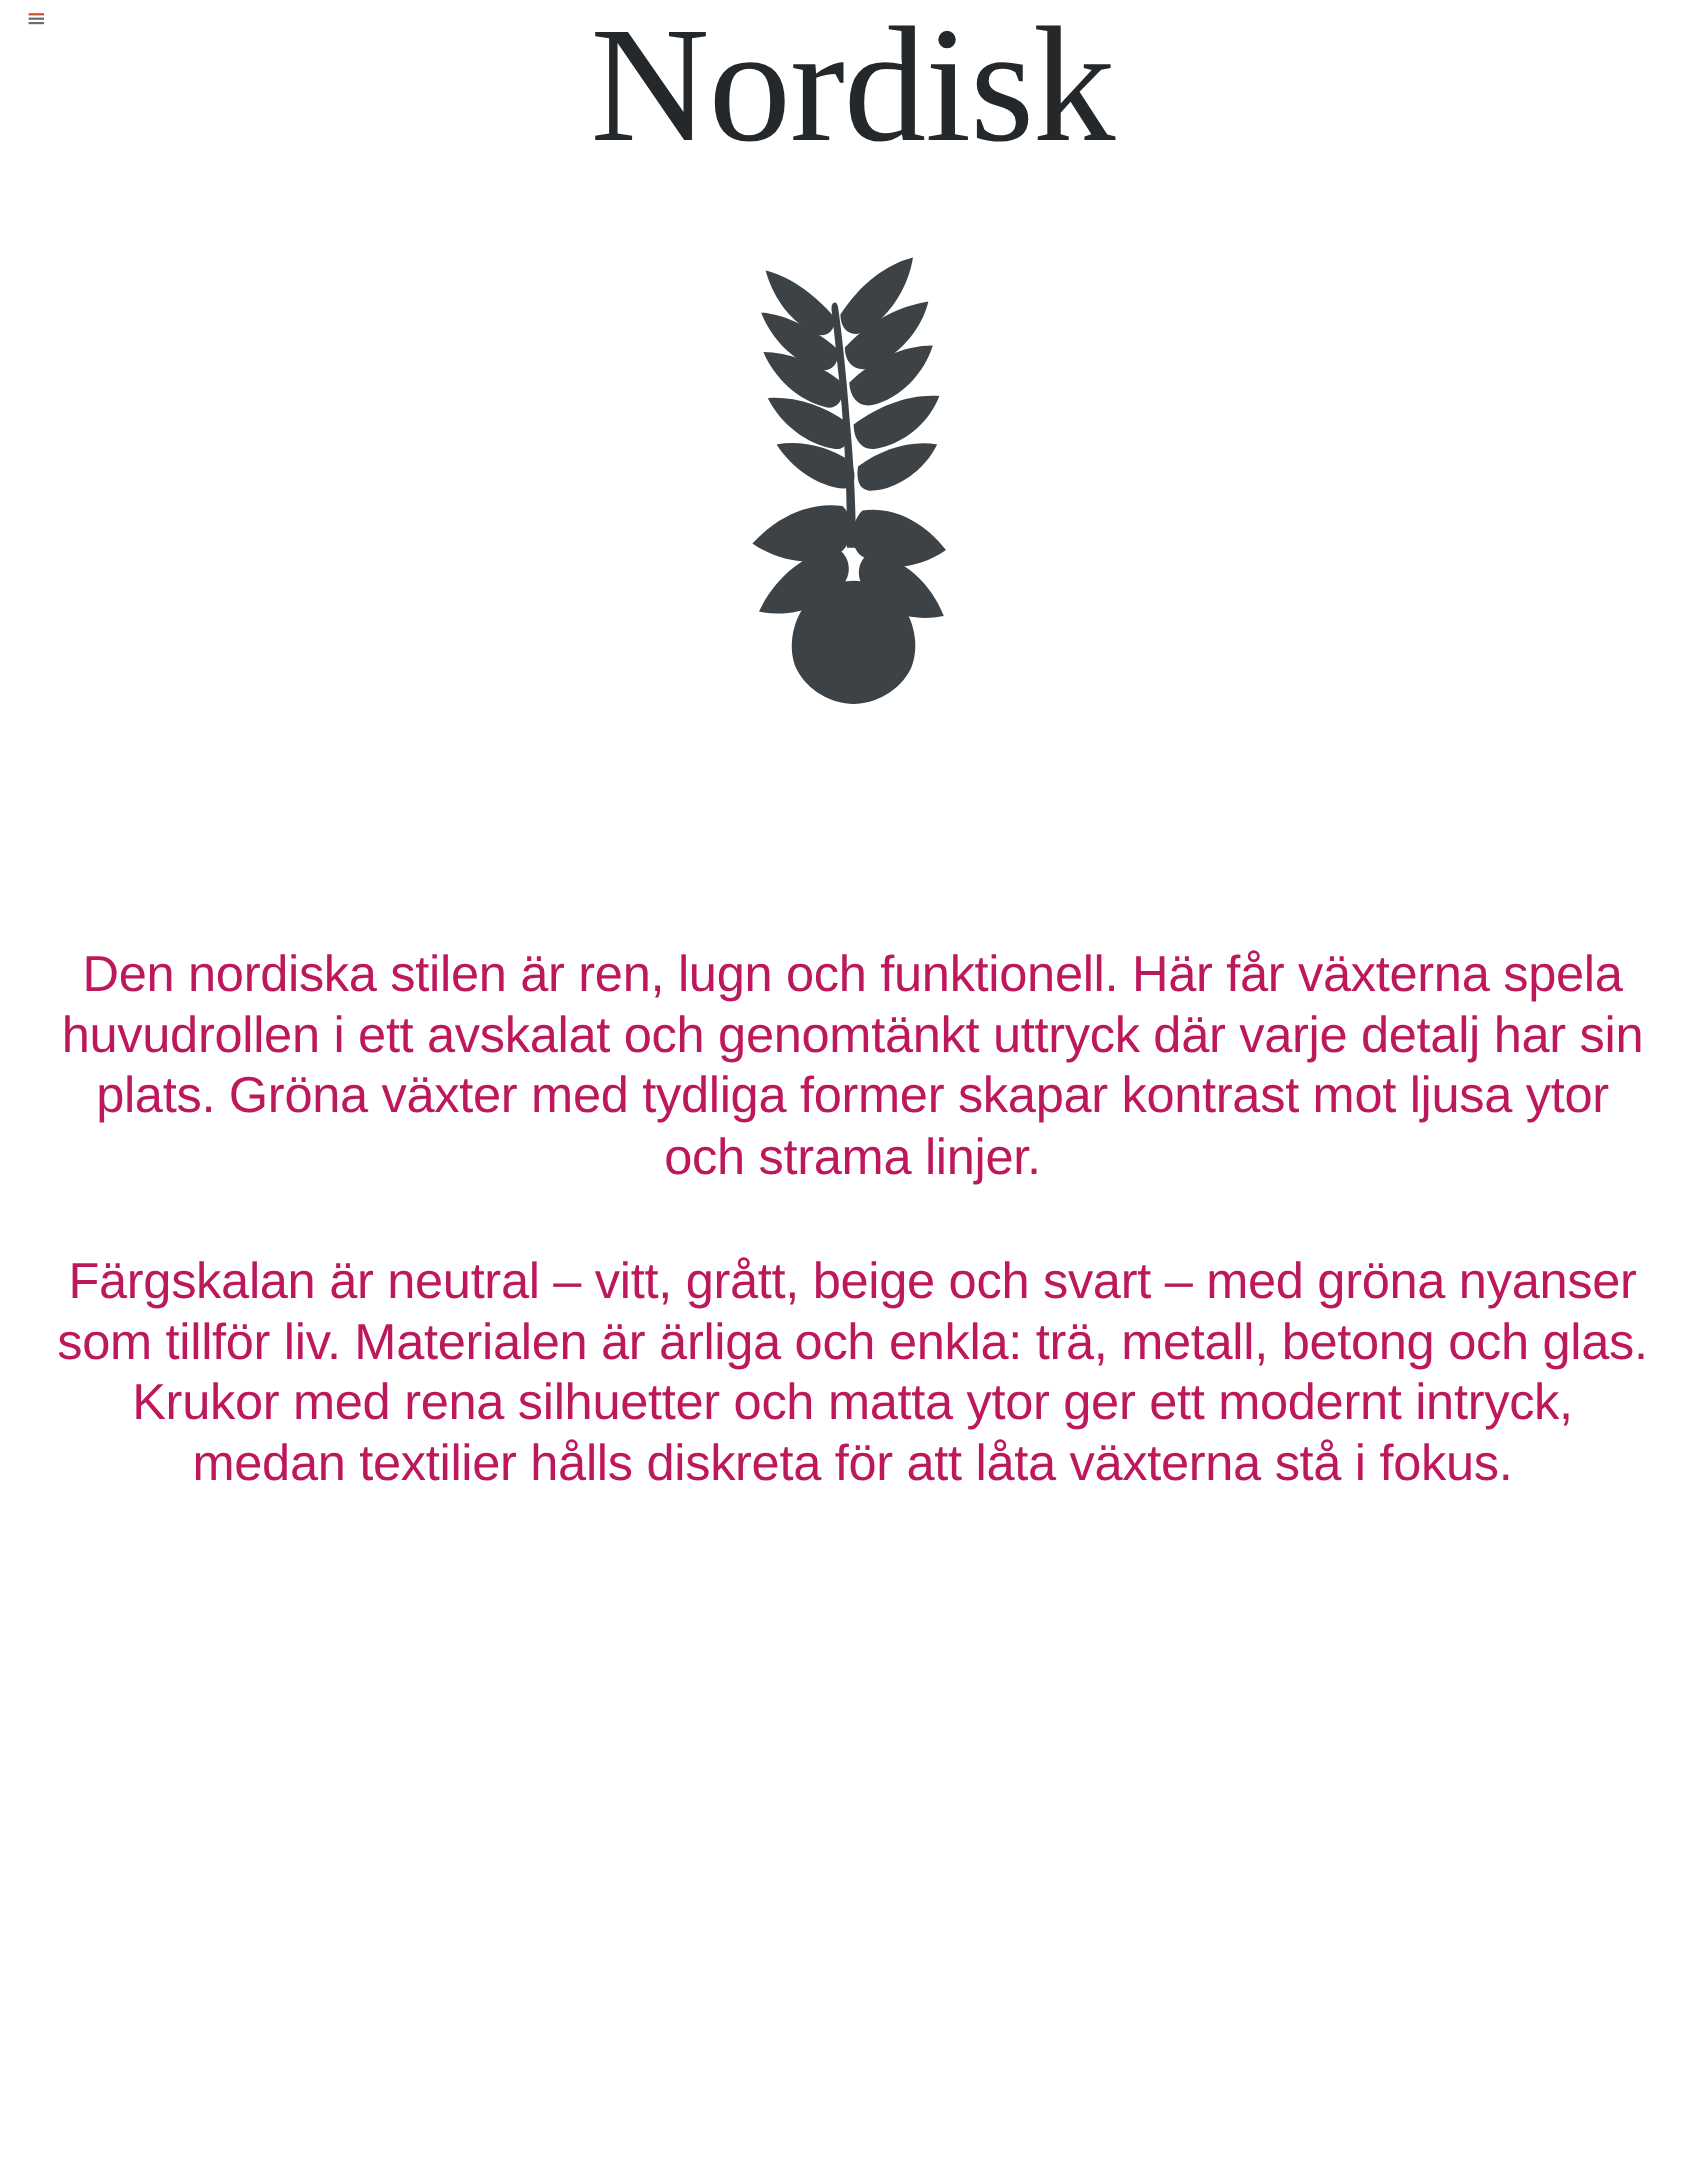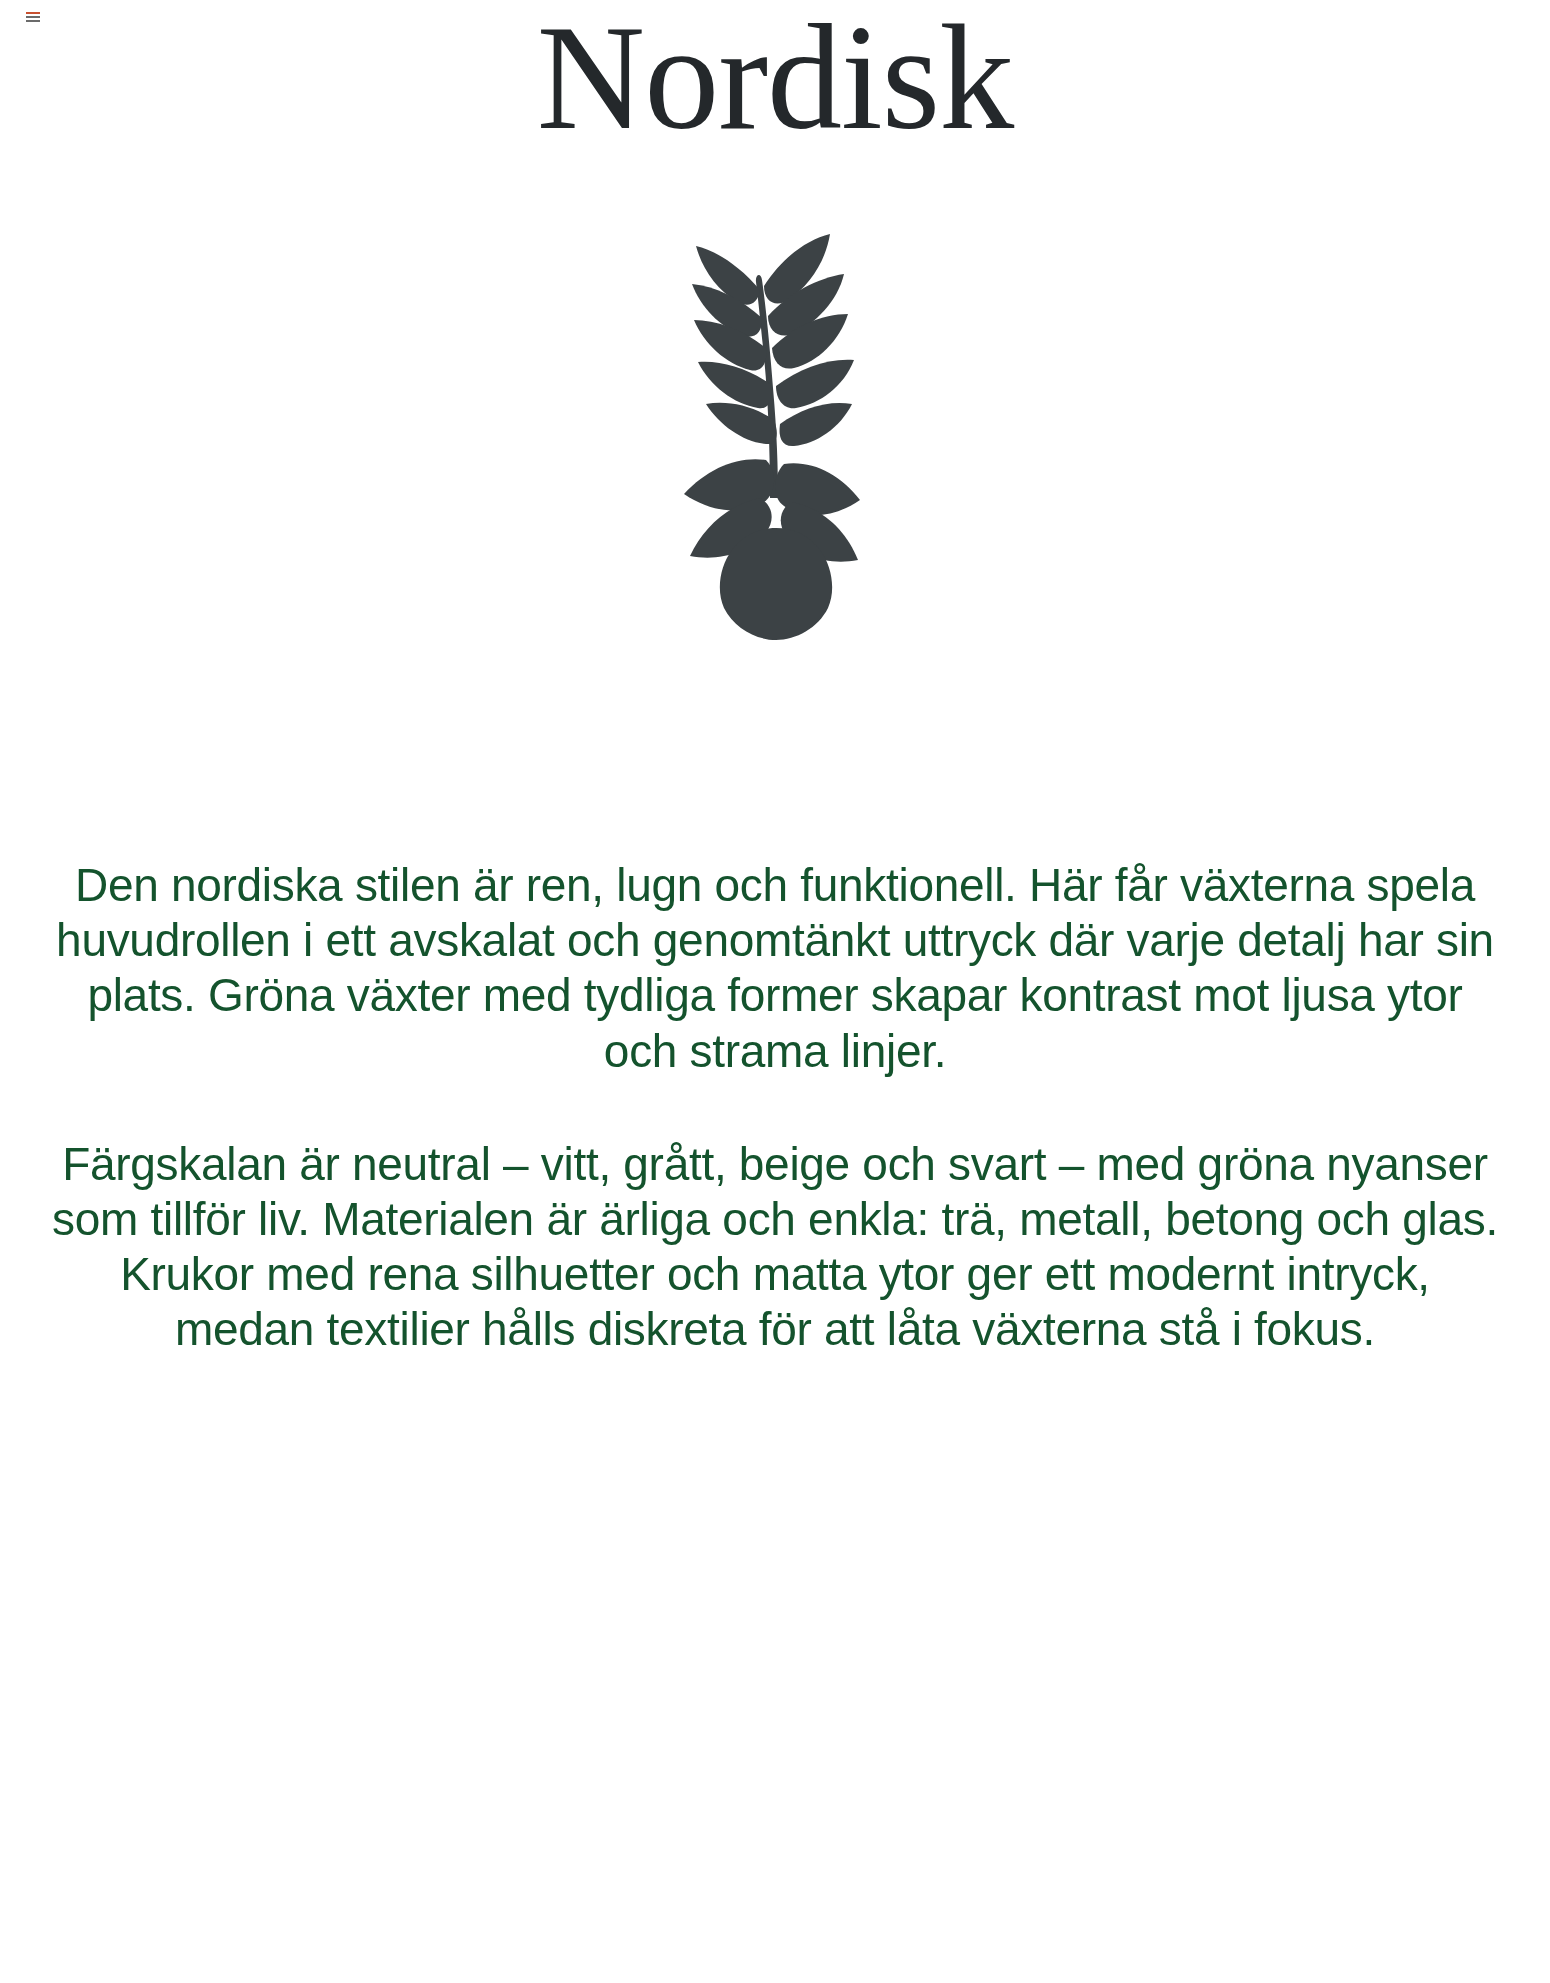--- a/index.html
+++ b/index.html
@@ -68,21 +68,21 @@
     width: 1500px;
     text-align: center;
     padding: 0 20px;
     box-sizing: border-box;
   }
 
   .body-copy p {
     margin: 0 0 58px 0;
     font-size: 46px;
     line-height: 1.2;
-    color: #14532d;
+    color: #be185d;
     font-weight: 400;
     letter-spacing: -0.3px;
   }
   .body-copy p:last-child { margin-bottom: 0; }
 </style>
 </head>
 <body>
 
 <div class="corner-mark">
   <span></span>

